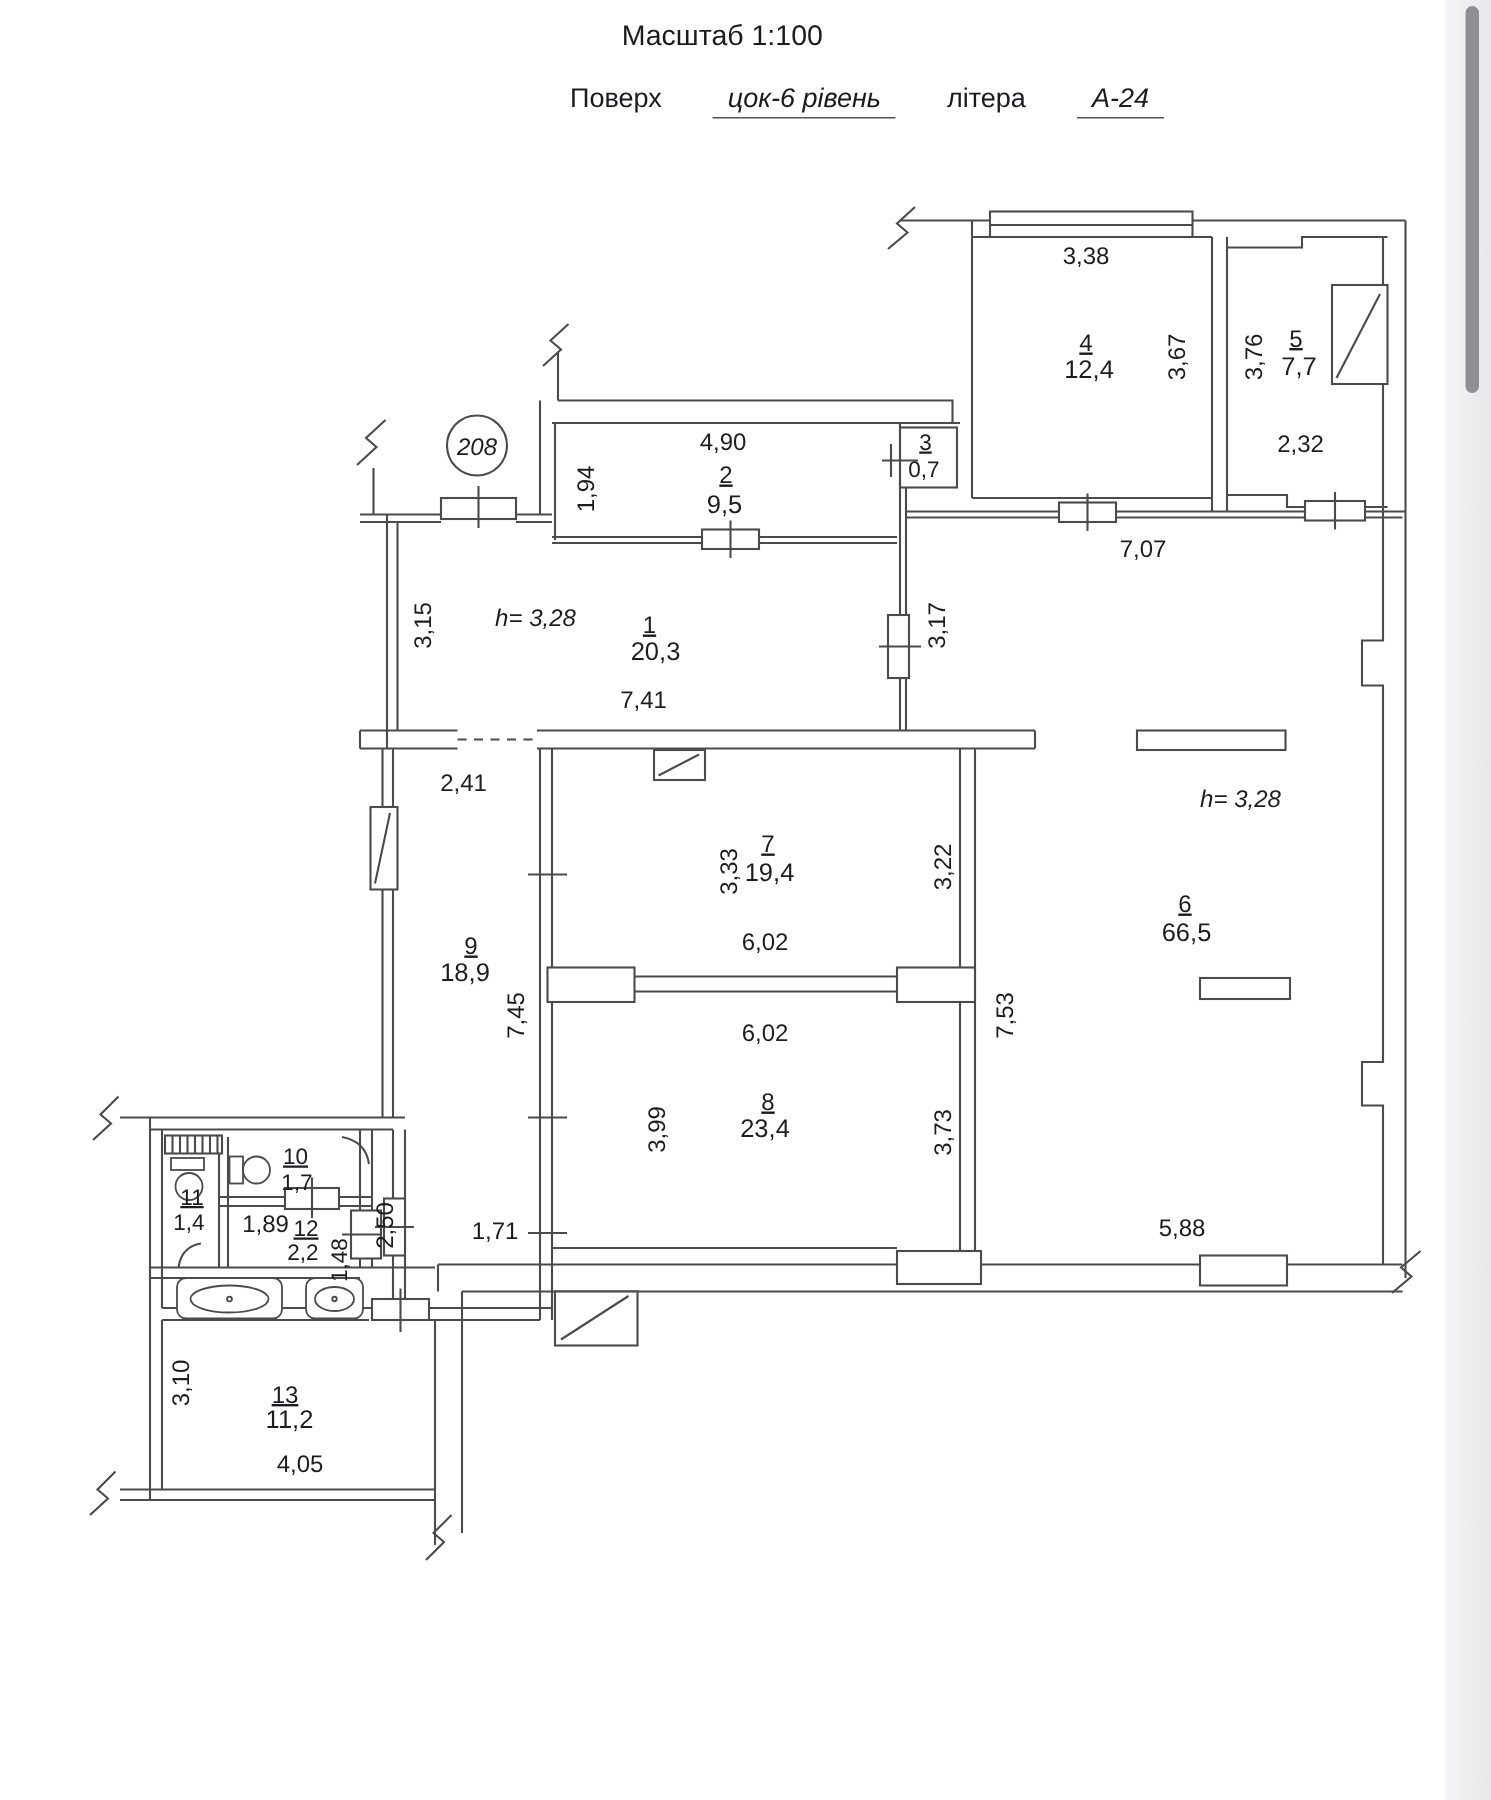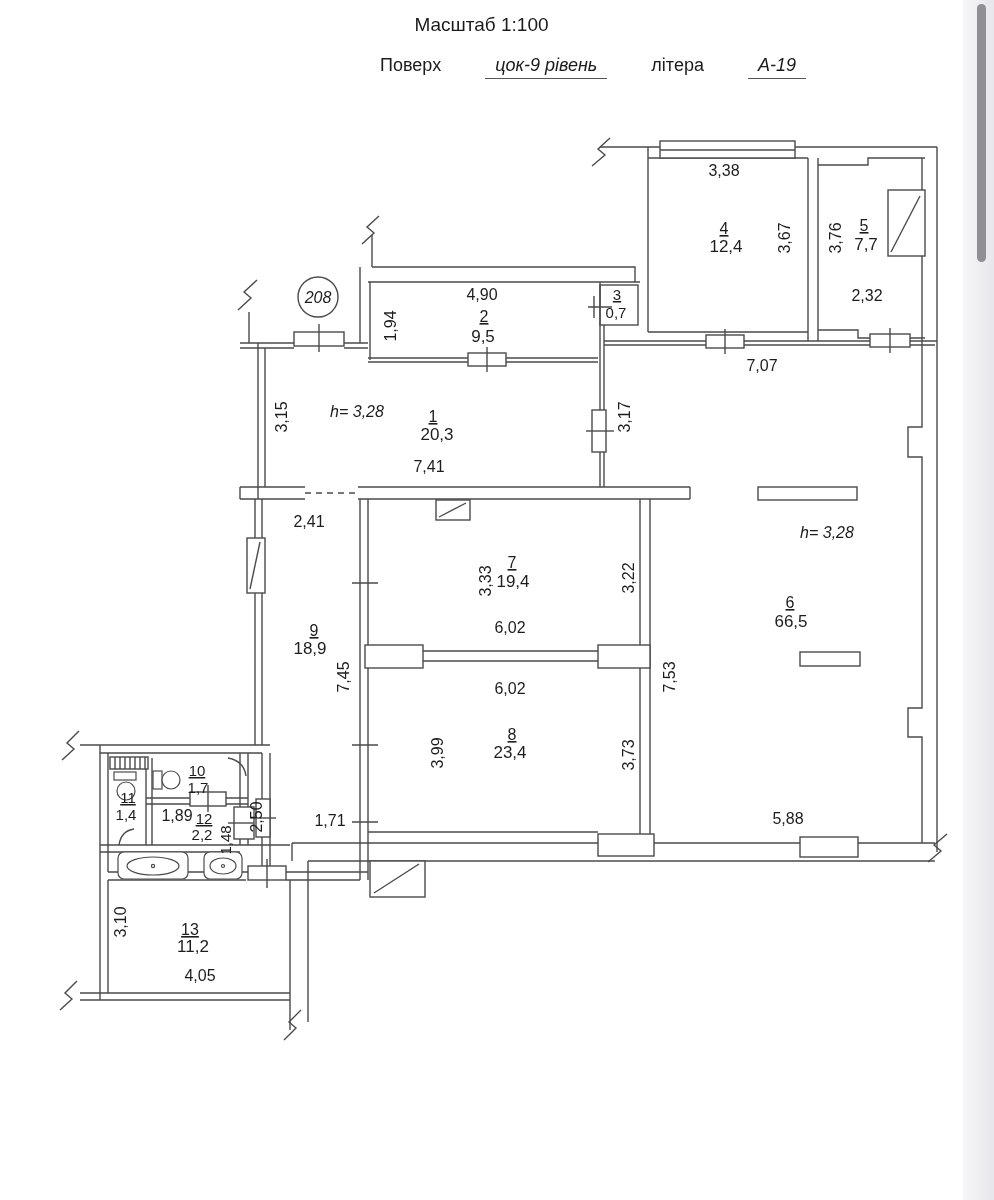--- a/index.html
+++ b/index.html
@@ -2,21 +2,21 @@
 <html><head>
 <meta charset="utf-8">
 <style>
   html,body{margin:0;padding:0;background:#fdfdfd;}
   #page{position:relative;width:994px;height:1200px;background:#ffffff;overflow:hidden;
         font-family:"Liberation Sans",sans-serif;}
   
   #scale-line{position:absolute;left:0;top:14px;width:963px;text-align:center;
               font-size:19px;color:#1b1b1d;}
   #floor-line{position:absolute;left:380px;top:55px;font-size:18px;color:#1b1b1d;
-              display:flex;align-items:baseline;gap:44px;}
+              display:flex;align-items:baseline;gap:34px;}
   .uval{font-style:italic;border-bottom:1.5px solid #555;padding:0 10px 2px 10px;}
   
   #wm{position:absolute;left:255px;top:515px;width:470px;text-align:center;
       color:transparent;-webkit-text-stroke:1.2px rgba(150,150,160,0.22);
       pointer-events:none;line-height:1;}
   #wm .wm1{font-size:30px;letter-spacing:22px;margin-bottom:10px;}
   #wm .wm2{font-size:88px;font-weight:bold;letter-spacing:8px;margin-bottom:14px;}
   #wm .wm3{font-size:27px;letter-spacing:7px;}
   
   svg{position:absolute;left:0;top:0;}
@@ -36,23 +36,23 @@
                 border-radius:5px;background:#8f8f94;}
 </style>
 </head>
 <body>
 
 <div id="page">
 
   <div id="scale-line">Масштаб 1:100</div>
   <div id="floor-line">
     <span>Поверх</span>
-    <span class="uval">цок-9 рівень</span>
+    <span class="uval">цок-6 рівень</span>
     <span>літера</span>
-    <span class="uval">А-19</span>
+    <span class="uval">А-24</span>
   </div>
 
 
   <svg width="994" height="1200" viewBox="0 0 994 1200">
 
     <g>
       <path class="w" d="M600 147 H937 M937 147 V852
         M922 158 V427 H908 V457 H922 V708 H908 V737 H922 V843
         M648 147 V332 M808 158 V341 M818 158 V341
         M648 158 H808 M818 165 H868 V158 H925

